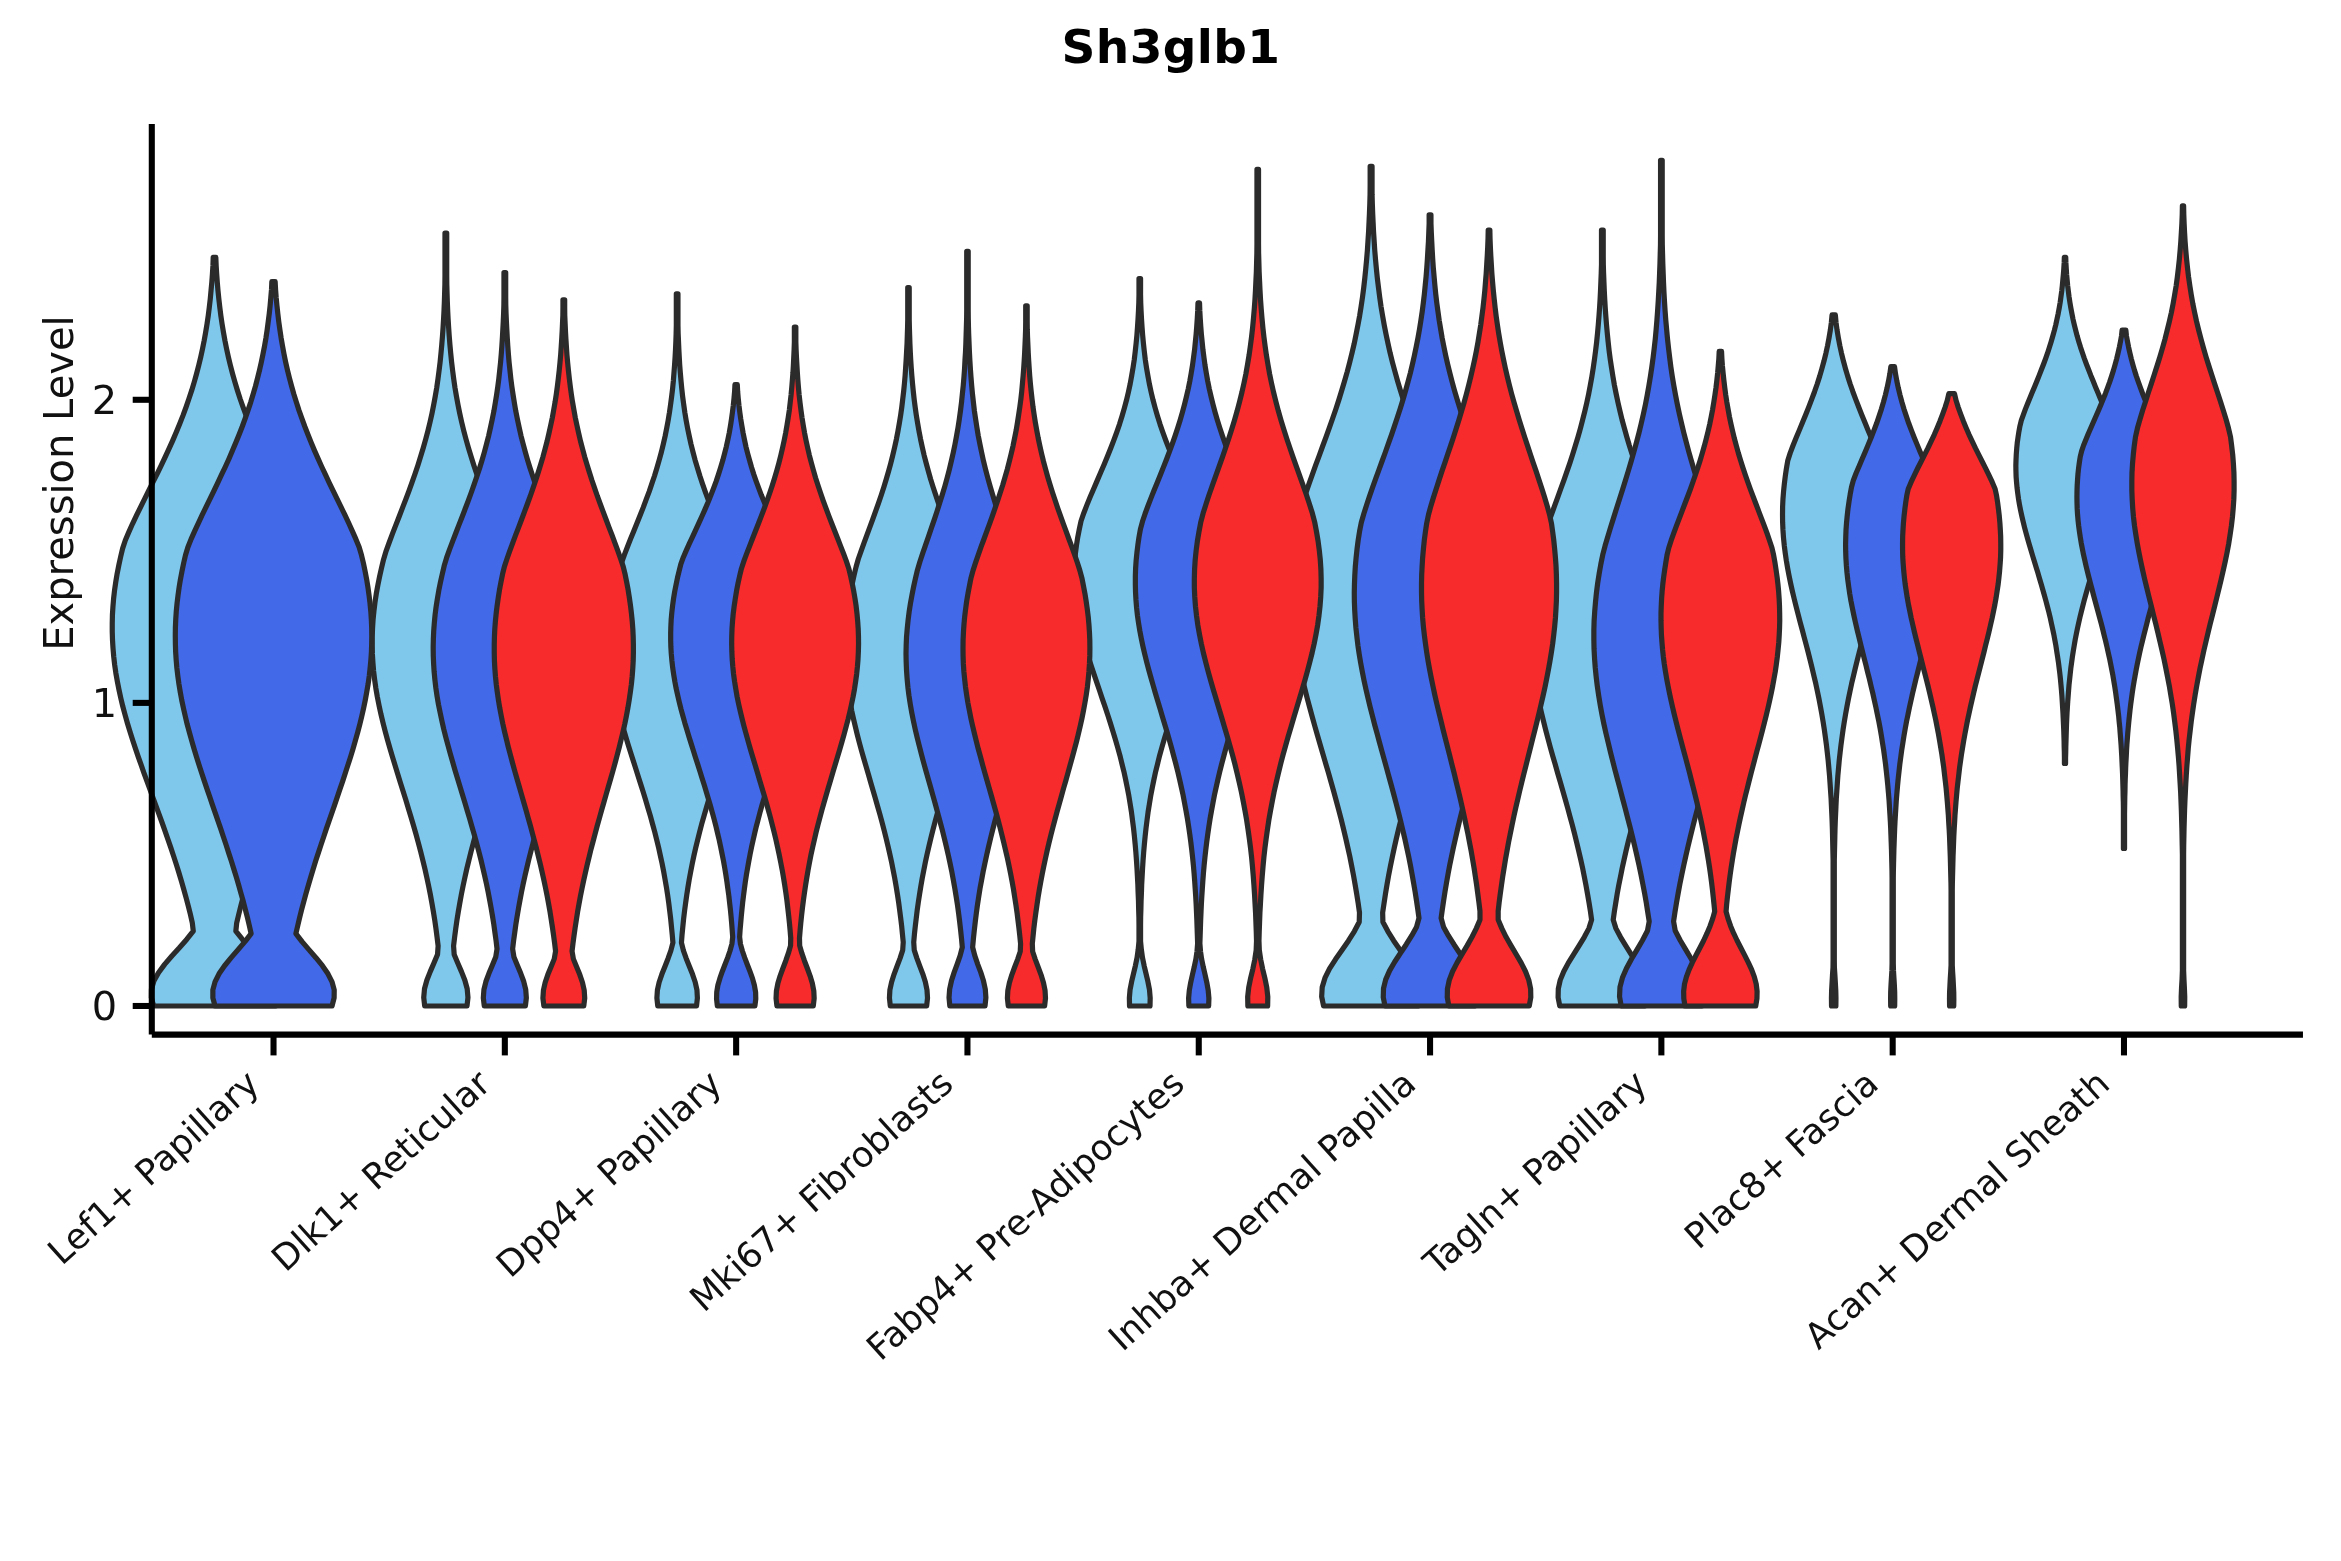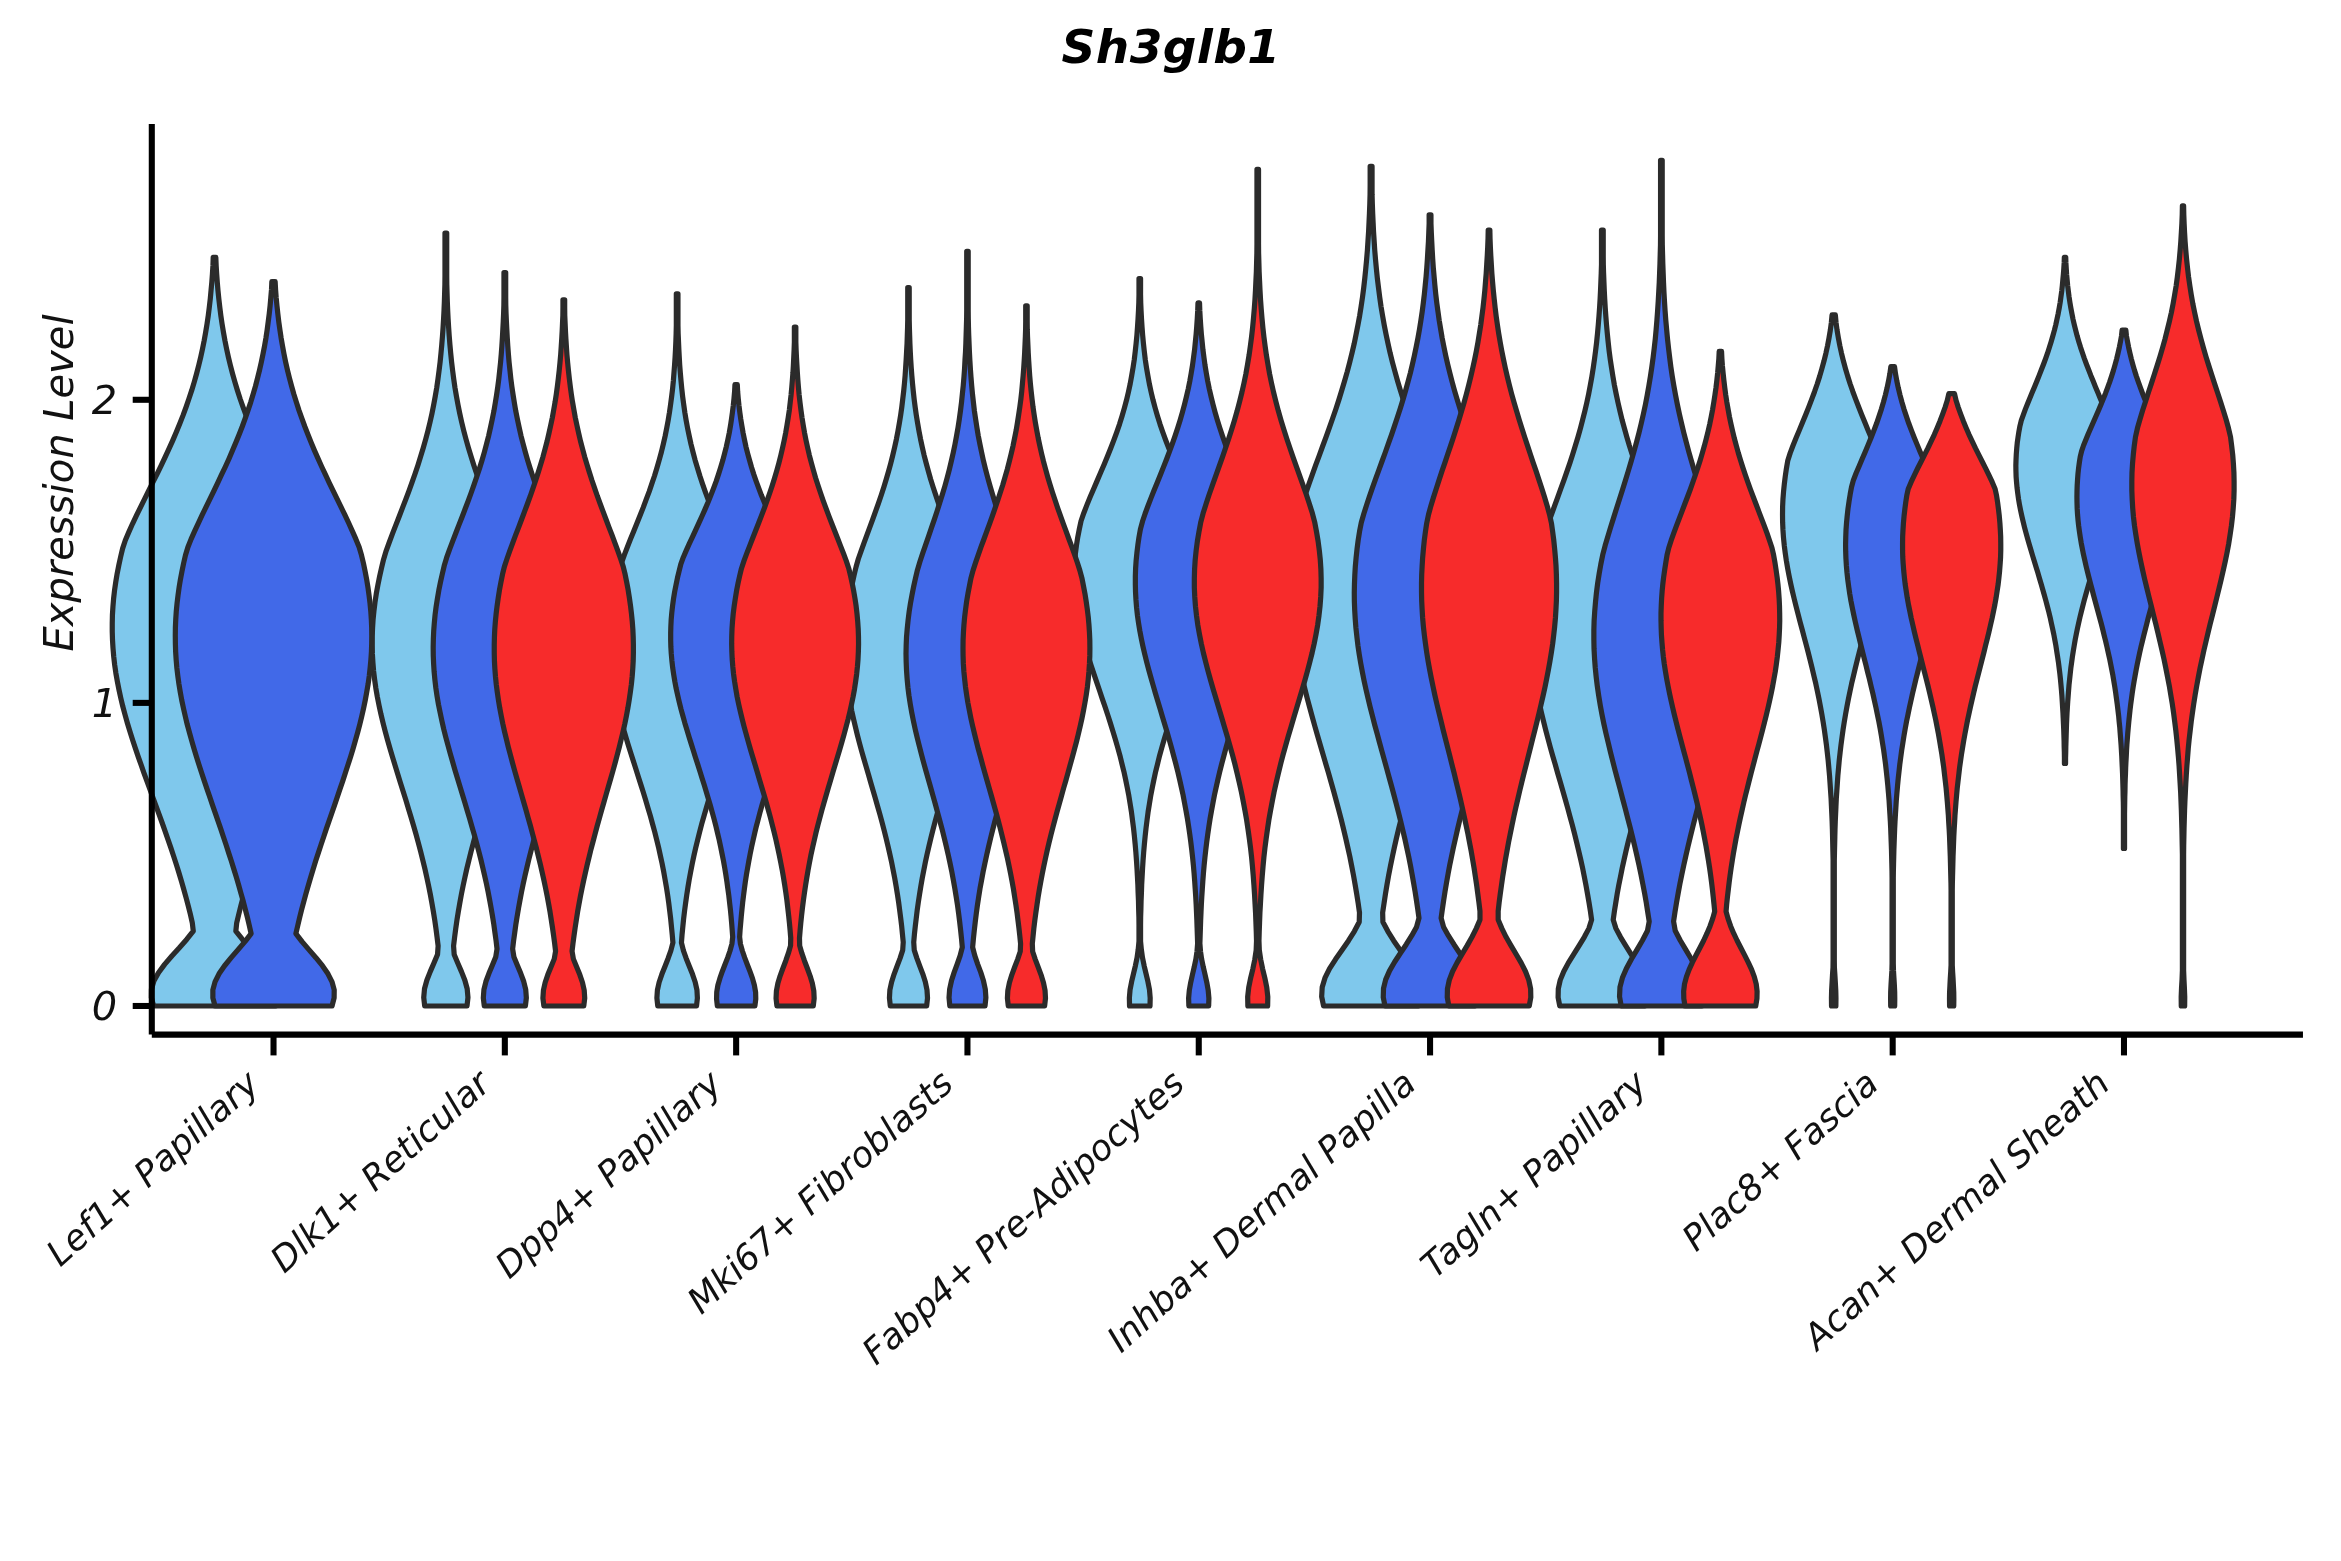--- a/index.html
+++ b/index.html
@@ -1,17 +1,17 @@
 <!DOCTYPE html>
 <html style="font-size:14px"><head>
 <meta charset="utf-8">
 <style>
   html,body{margin:0;padding:0;background:#ffffff;}
   body{width:2342px;height:1561px;overflow:hidden;font-family:"DejaVu Sans",sans-serif;}
-  #root{position:relative;width:2342px;height:1561px;background:#fff;font-style:italic;}
+  #root{position:relative;width:2342px;height:1561px;background:#fff;}
   #chart-title{
     position:absolute;left:0;top:19px;width:2342px;text-align:center;
     font-family:"DejaVu Sans",sans-serif;font-weight:bold;font-size:47px;color:#000;
     letter-spacing:0.4px;
   }
   #ylabel{
     position:absolute;left:-167px;top:460px;width:451px;text-align:center;
     transform:rotate(-90deg);transform-origin:center center;
     font-size:40px;color:#111;font-family:"DejaVu Sans",sans-serif;
   }

